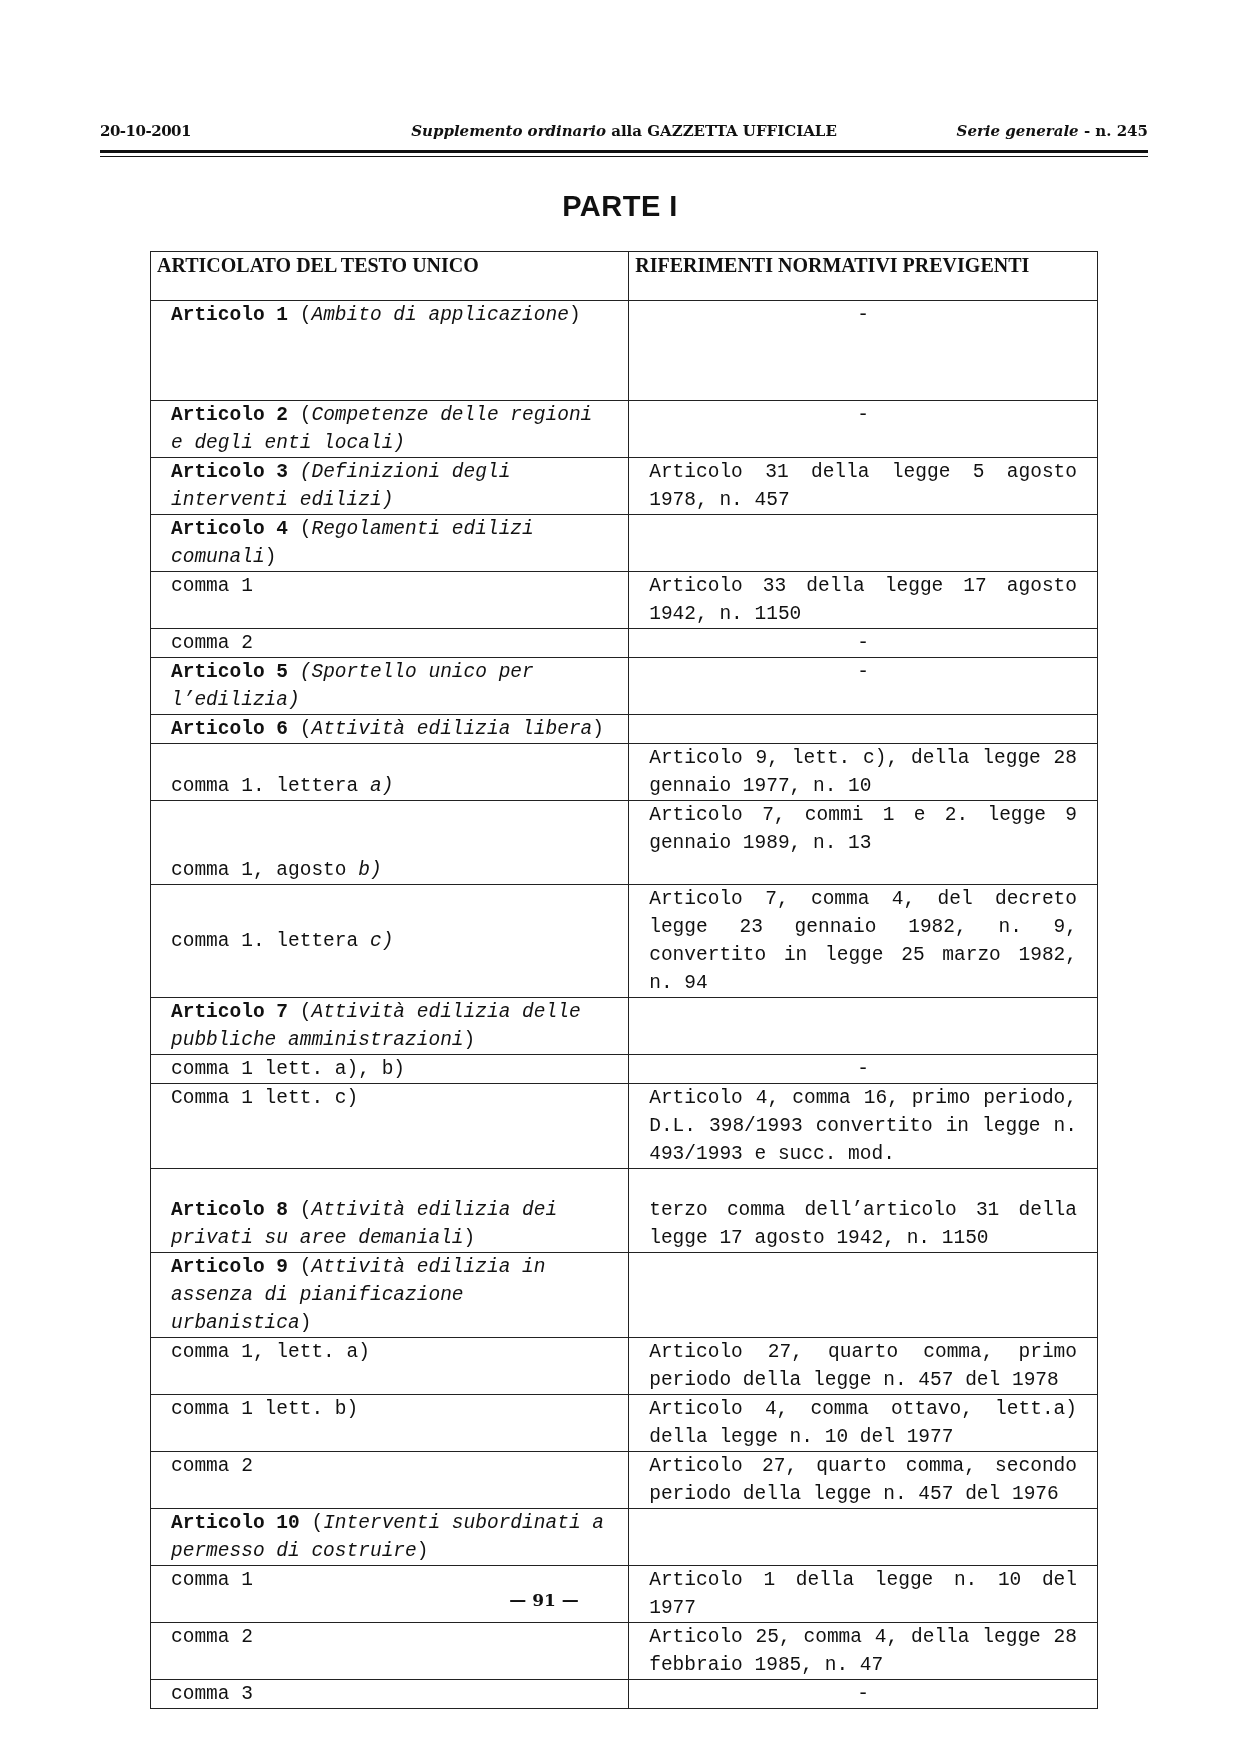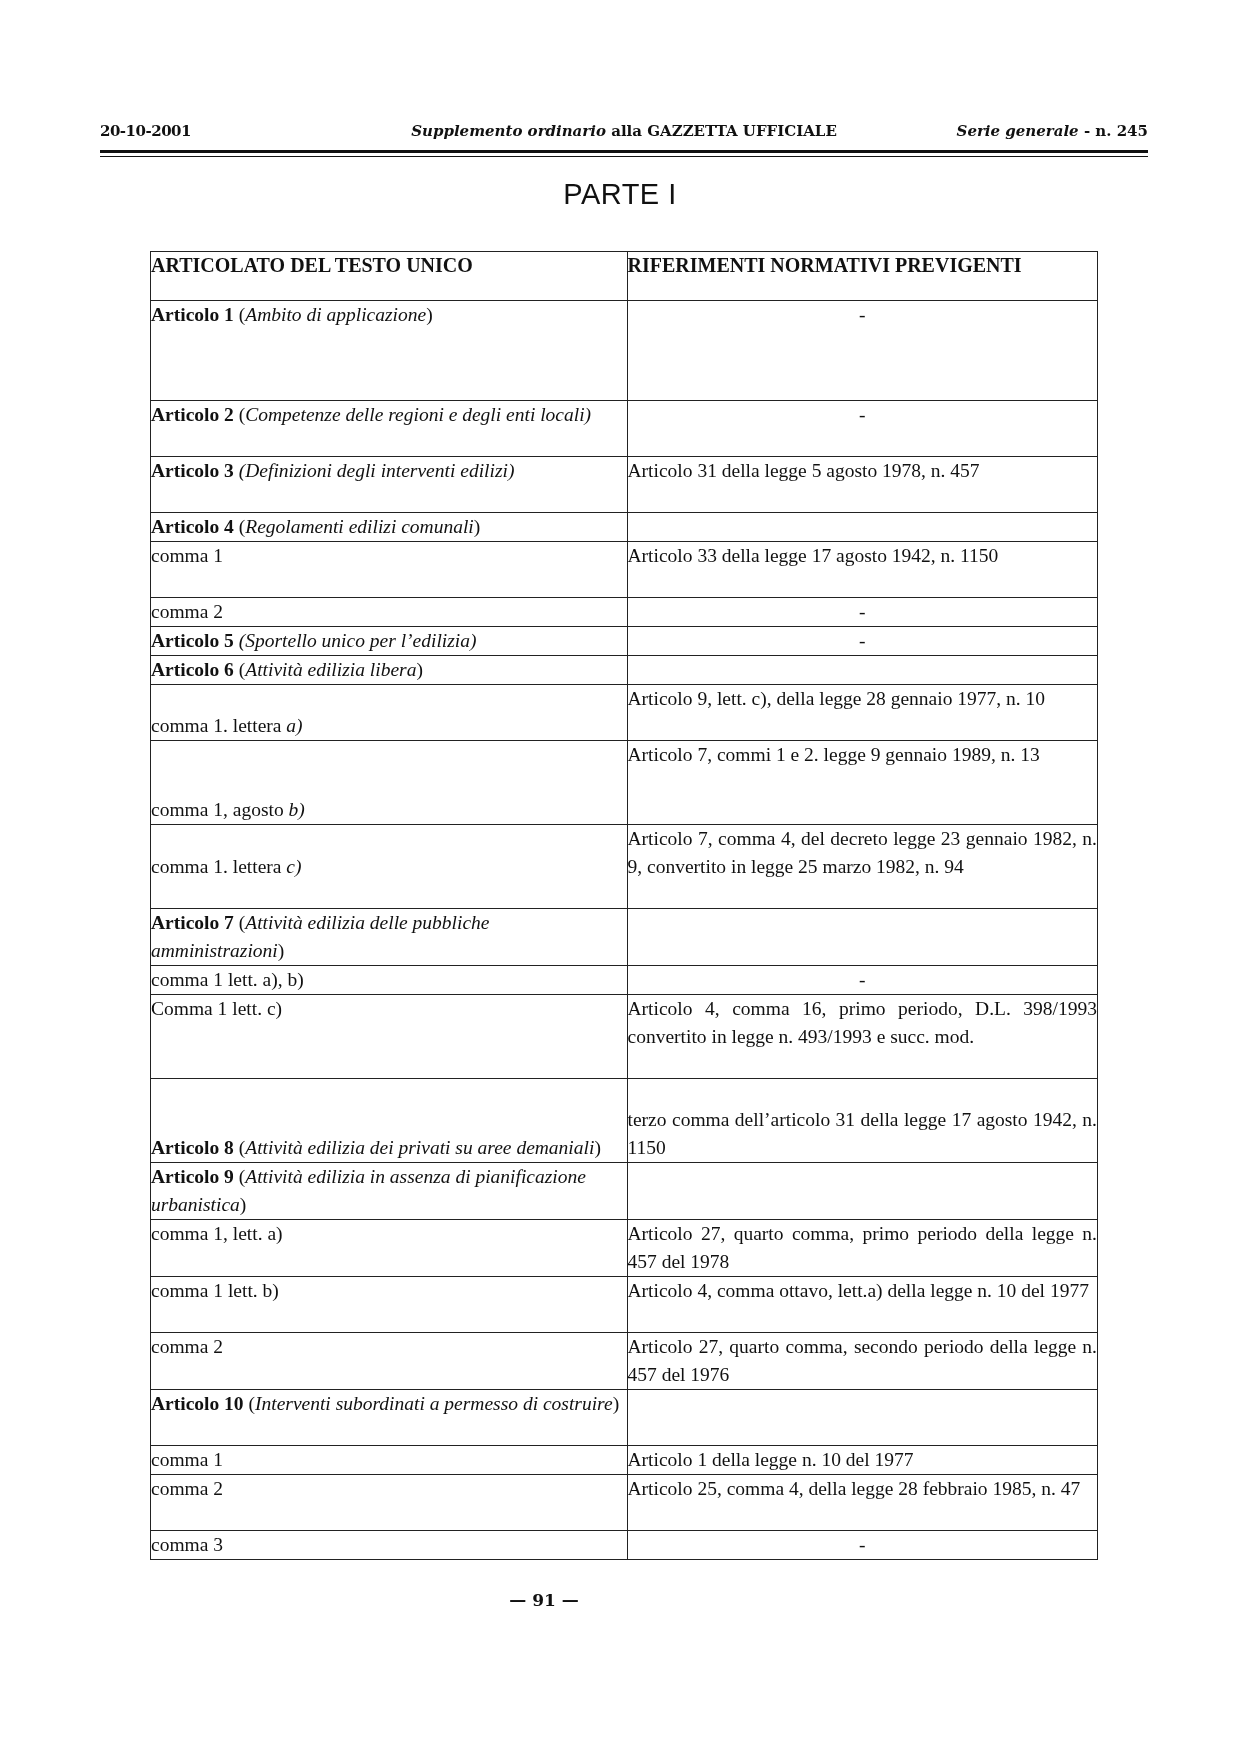--- a/index.html
+++ b/index.html
@@ -6,27 +6,27 @@
   body { width: 1240px; height: 1755px; position: relative; font-family: "Liberation Serif", serif; color: #111; overflow: hidden; }
   .header { position: absolute; top: 118px; left: 100px; width: 1048px; height: 30px; font-family: "DejaVu Serif", serif; font-size: 15px; }
   .header .date { position: absolute; left: 0; top: 4px; font-weight: bold; letter-spacing: -0.5px; }
   .header .center { position: absolute; left: 0; right: 0; top: 4px; text-align: center; }
   .header .center i { font-style: italic; font-weight: bold; }
   .header .center b { font-weight: bold; }
   .header .right { position: absolute; right: 0; top: 4px; font-weight: bold; }
   .header .right i { font-style: italic; }
   .rule1 { position: absolute; left: 100px; width: 1048px; top: 150px; height: 3px; background: #111; }
   .rule2 { position: absolute; left: 100px; width: 1048px; top: 156px; height: 1px; background: #111; }
-  .parte { position: absolute; top: 178px; left: 0; width: 1240px; text-align: center; font-family: "Liberation Sans", sans-serif; font-weight: normal; font-size: 29px; letter-spacing: 0.5px; }
+  .parte { position: absolute; top: 190px; left: 0; width: 1240px; text-align: center; font-family: "Liberation Sans", sans-serif; font-weight: bold; font-size: 29px; letter-spacing: 0.5px; }
   table.t { position: absolute; top: 251px; left: 150px; width: 948px; border-collapse: collapse; font-size: 19.5px; line-height: 28px; }
-  table.t td { border: 1.5px solid #222; vertical-align: top; padding: 0 0; }
+  table.t td { border: 1.5px solid #222; vertical-align: top; padding: 0 20px; font-family: Liberation Mono, monospace; }
   table.t td.l { width: 470px; }
   table.t td.r { width: 464px; text-align: justify; }
   table.t td.dash { text-align: center; }
-  table.t th { border: 1.5px solid #222; text-align: left; font-weight: bold; padding: 0 0; font-size: 20px; line-height: 26px; vertical-align: top; }
+  table.t th { border: 1.5px solid #222; text-align: left; font-weight: bold; padding: 0 6px; font-size: 20px; line-height: 26px; vertical-align: top; }
   .bold { font-weight: bold; }
   .it { font-style: italic; }
   .footer { position: absolute; top: 1590px; left: 0; width: 1088px; text-align: center; font-family: "DejaVu Serif", serif; font-weight: bold; font-size: 17px; }
 </style>
 </head>
 <body>
 
 <div class="header">
   <span class="date">20-10-2001</span>
   <span class="center"><i>Supplemento ordinario</i><b> alla GAZZETTA UFFICIALE</b></span>

